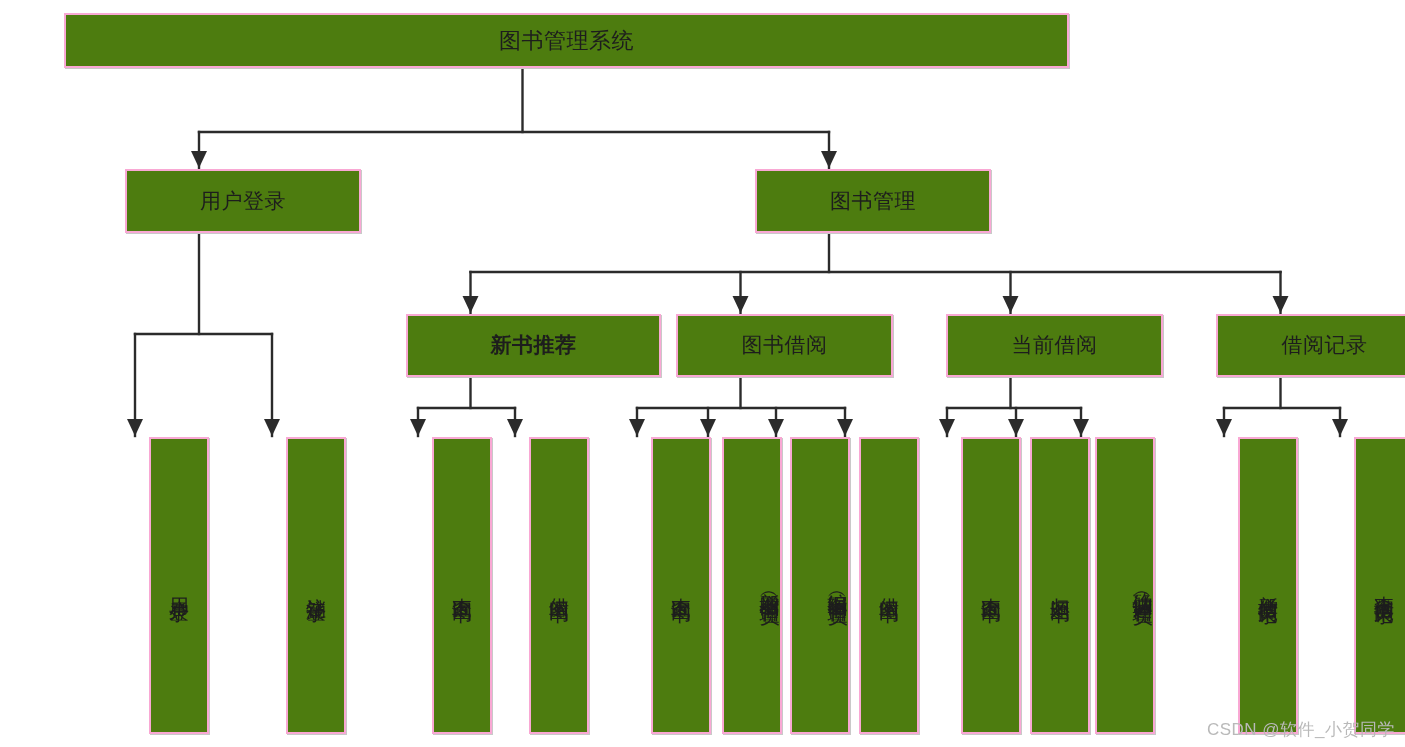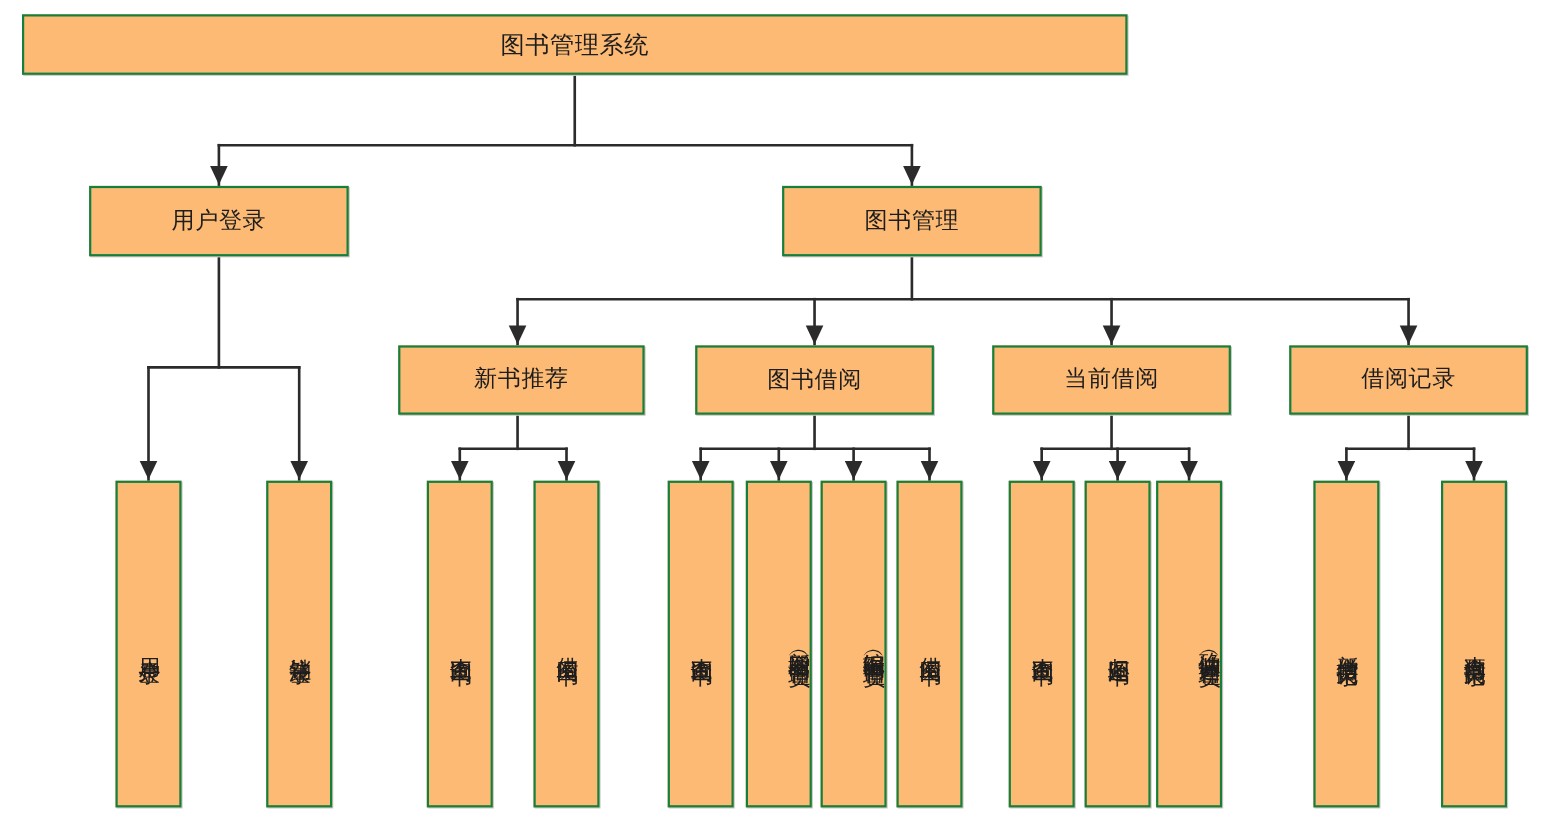--- a/index.html
+++ b/index.html
@@ -18,23 +18,24 @@
   #diagram-root {
     position: absolute;
     left: 0;
     top: 0;
     width: 1405px;
     height: 747px;
   }
   .node-box {
     position: absolute;
     box-sizing: border-box;
-    background: #fdba74;
-    border: 2px solid #15803d;
+    background: #4d7c0f;
+    border: 2px solid #f9a8d4;
     box-shadow: 1px 1px 0 0 #c9c9c9;
+    margin-left: 44px;
   }
   .node-label {
     position: absolute;
     left: 0;
     top: 0;
     width: 100%;
     height: 100%;
     display: flex;
     align-items: center;
     justify-content: center;
@@ -148,21 +149,21 @@
   <div id="node-layer">
       <div class="node-box level-1" style="left: 20px; top: 13px; width: 1005px; height: 55px;">
         <div class="node-label">图书管理系统</div>
       </div>
       <div class="node-box level-2" style="left: 81px; top: 169px; width: 236px; height: 64px;">
         <div class="node-label">用户登录</div>
       </div>
       <div class="node-box level-2" style="left: 711px; top: 169px; width: 236px; height: 64px;">
         <div class="node-label">图书管理</div>
       </div>
-      <div class="node-box level-3" style="left: 362px; top: 314px; width: 224px; height: 63px;">
+      <div class="node-box level-3" style="left: 362px; top: 314px; width: 255px; height: 63px; font-weight: bold;">
         <div class="node-label">新书推荐</div>
       </div>
       <div class="node-box level-3" style="left: 632px; top: 314px; width: 217px; height: 63px; font-family: Liberation Serif, serif;">
         <div class="node-label">图书借阅</div>
       </div>
       <div class="node-box level-3" style="left: 902px; top: 314px; width: 217px; height: 63px; padding-left: 18px;">
         <div class="node-label">当前借阅</div>
       </div>
       <div class="node-box level-3" style="left: 1172px; top: 314px; width: 217px; height: 63px;">
         <div class="node-label">借阅记录</div>
@@ -200,13 +201,14 @@
       <div class="node-box level-4 vertical align-top" style="left: 1051px; top: 437px; width: 60px; height: 297px;">
         <div class="node-label">确认归还（管理员）</div>
       </div>
       <div class="node-box level-4 vertical" style="left: 1194px; top: 437px; width: 60px; height: 297px;">
         <div class="node-label">新增借阅记录</div>
       </div>
       <div class="node-box level-4 vertical" style="left: 1310px; top: 437px; width: 60px; height: 297px;">
         <div class="node-label">查询借阅记录</div>
       </div>
     </div>
+  <div id="watermark">CSDN @软件_小贺同学</div>
 </div>
 
 </body></html>

